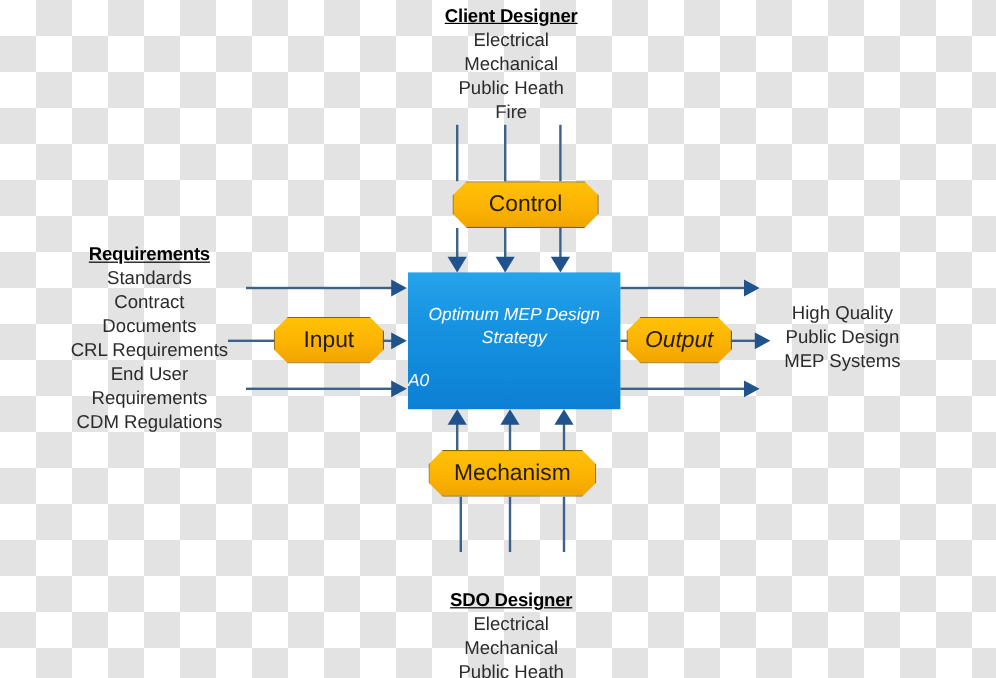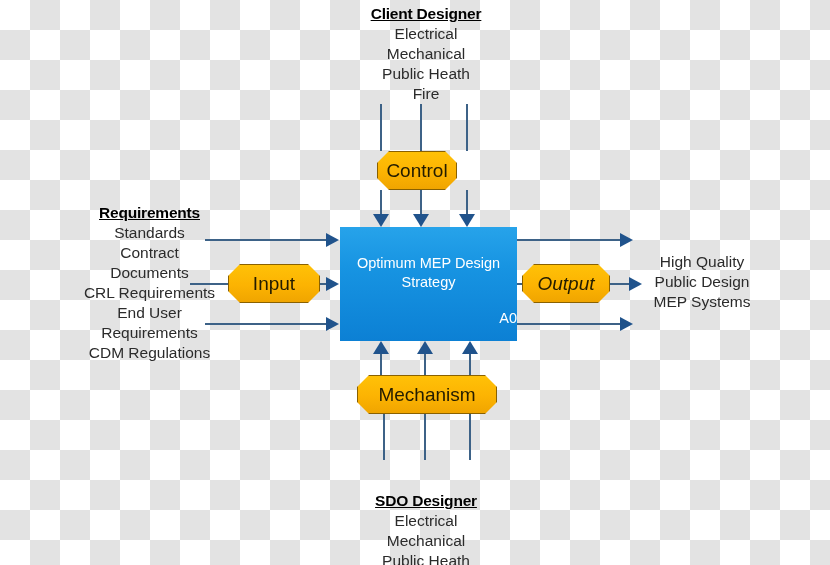--- a/index.html
+++ b/index.html
@@ -48,49 +48,50 @@
     text-decoration: underline;
     color: #000000;
     letter-spacing: -0.2px;
   }
   .txt-block .ln {
     display: block;
   }
 
   #top-actor   { left: 326px; top: 4px;   width: 200px; }
   #bottom-actor{ left: 326px; top: 460px; width: 200px; margin-top: 31px; }
-  #left-inputs { left: 57px;  top: 203px; width: 185px; }
+  #left-inputs { left: 32px;  top: 203px; width: 185px; }
   #right-outputs { left: 612px; top: 252px; width: 180px; text-align: center; }
 
   
   #activity-box {
     position: absolute;
     left: 340px;
     top: 227px;
     width: 177px;
     height: 114px;
     background: linear-gradient(180deg, #27a3ea 0%, #1794e2 35%, #0c80d4 100%);
     box-sizing: border-box;
+    font-style: italic;
   }
   #activity-box .box-title {
     position: absolute;
     left: 8px;
     right: 8px;
     top: 27px;
     text-align: center;
     color: #ffffff;
     font-size: 14.5px;
     line-height: 19px;
   }
   #activity-box .box-code {
     position: absolute;
     left: 0;
     right: 0;
     bottom: 15px;
-    text-align: right;
+    text-align: left;
     color: #ffffff;
     font-size: 14.5px;
   }
 
   
   .octagon {
     position: absolute;
     background: #fcb900;
     background: linear-gradient(180deg, #ffc107 0%, #fcb302 55%, #f0a500 100%);
     border: 1px solid #8a6100;
@@ -99,21 +100,21 @@
     align-items: center;
     justify-content: center;
     font-size: 19px;
     box-sizing: border-box;
     clip-path: polygon(
       12px 0, calc(100% - 12px) 0,
       100% 12px, 100% calc(100% - 12px),
       calc(100% - 12px) 100%, 12px 100%,
       0 calc(100% - 12px), 0 12px);
   }
-  #oct-control   { left: 377px; top: 151px; width: 80px;  height: 39px; }
+  #oct-control   { left: 377px; top: 151px; width: 122px;  height: 39px; }
   #oct-mechanism { left: 357px; top: 375px; width: 140px; height: 39px; }
   #oct-input     { left: 228px; top: 264px; width: 92px;  height: 39px; }
   #oct-output    { left: 522px; top: 264px; width: 88px;  height: 39px; font-style: italic; }
 
   
   .vline {
     position: absolute;
     width: 2px;
     background: #3d6287;
   }

